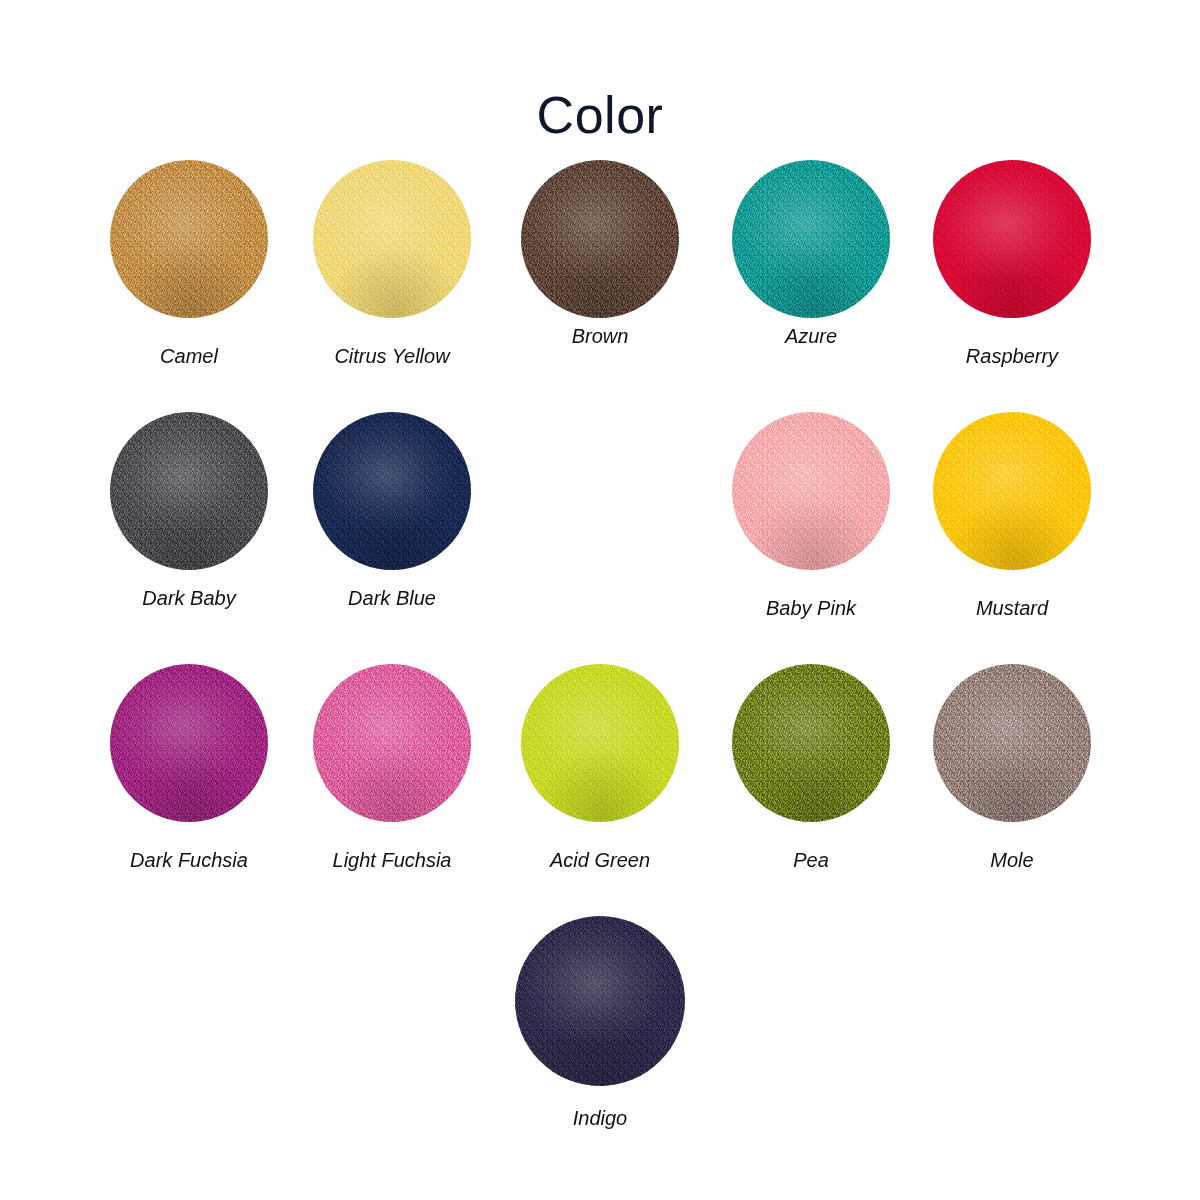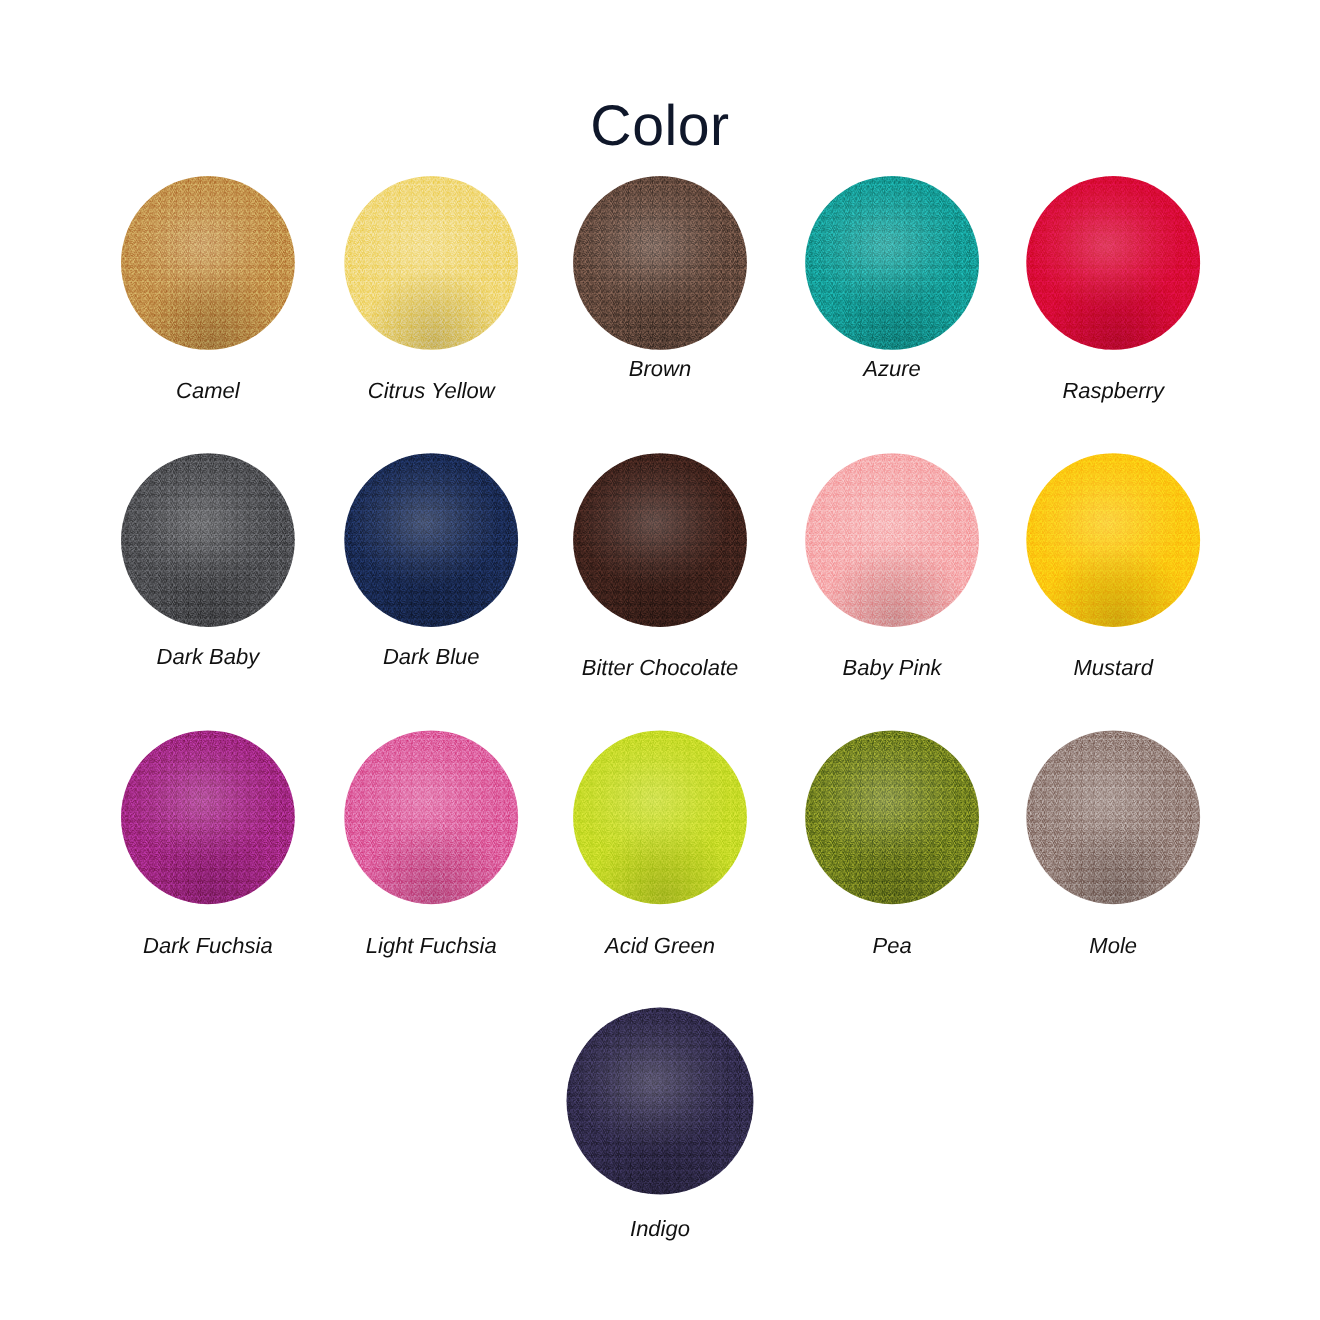--- a/index.html
+++ b/index.html
@@ -170,24 +170,20 @@
 
     <div class="swatch-row">
       <div class="swatch-cell col-1">
         <div class="swatch-disc" style="background-color: rgb(85, 86, 90);"></div>
         <div class="swatch-label nudge-up-6">Dark Baby</div>
       </div>
       <div class="swatch-cell col-2">
         <div class="swatch-disc" style="background-color: rgb(28, 46, 90);"></div>
         <div class="swatch-label nudge-up-6">Dark Blue</div>
       </div>
-      <div class="swatch-cell col-3">
-        <div class="swatch-disc" style="background-color: rgb(68, 37, 30);"></div>
-        <div class="swatch-label nudge-down-4">Bitter Chocolate</div>
-      </div>
       <div class="swatch-cell col-4">
         <div class="swatch-disc" style="background-color: rgb(247, 179, 181);"></div>
         <div class="swatch-label nudge-down-4">Baby Pink</div>
       </div>
       <div class="swatch-cell col-5">
         <div class="swatch-disc" style="background-color: rgb(252, 204, 18);"></div>
         <div class="swatch-label nudge-down-4">Mustard</div>
       </div>
     </div>
 

